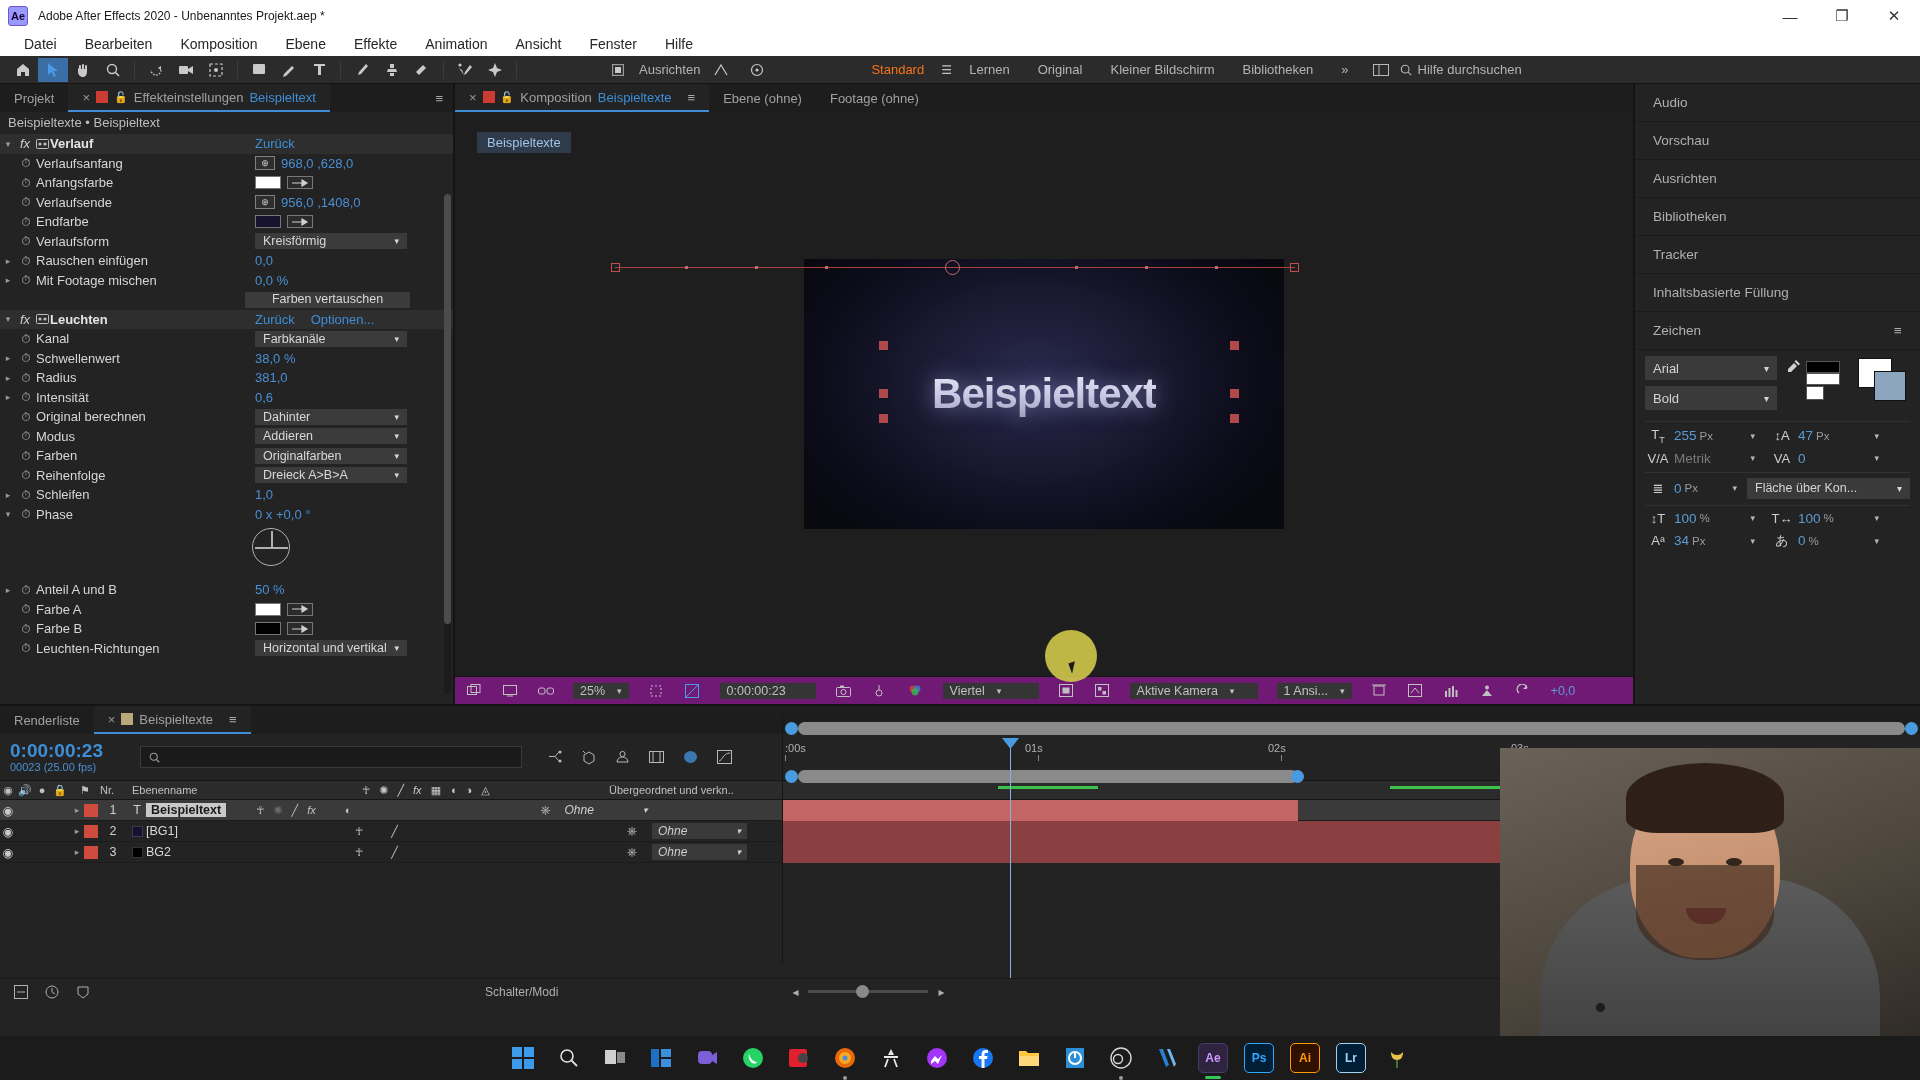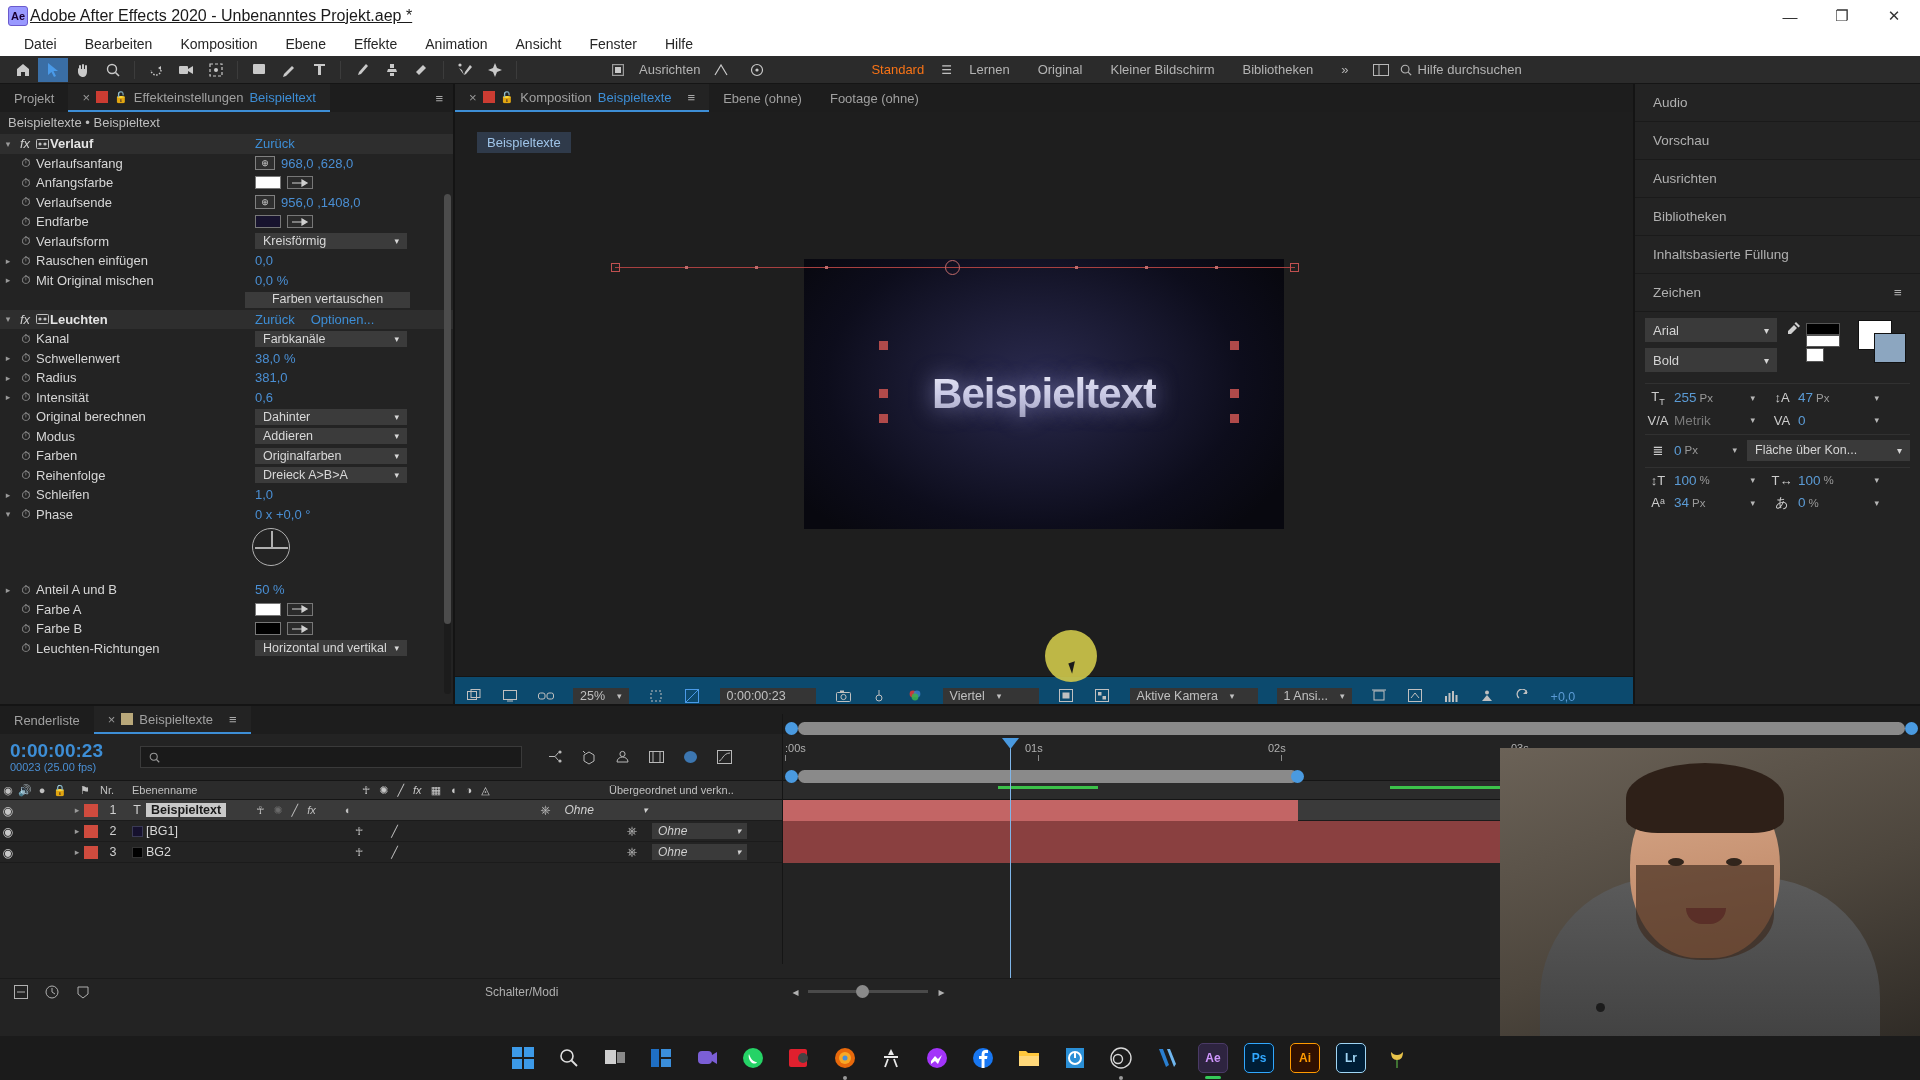--- a/index.html
+++ b/index.html
@@ -4,21 +4,21 @@
 <style>
   * { box-sizing: border-box; margin:0; padding:0; }
   html,body { width:1920px; height:1080px; overflow:hidden; background:#1e1e1e;
     font-family:"Liberation Sans", sans-serif; color:#c8c8c8; }
   .app { position:relative; width:1920px; height:1080px; background:#232323; }
 
   
   .titlebar { height:32px; background:#fff; display:flex; align-items:center; position:relative; }
   .ae-logo { width:20px;height:20px;margin-left:8px;background:#9999ff;border:1px solid #6a5acd;
      border-radius:3px;color:#1a0033;font-size:11px;font-weight:bold;display:flex;align-items:center;justify-content:center; }
-  .title-text { margin-left:2px; font-size:16px; color:#1a1a1a;text-decoration:underline; }
+  .title-text { margin-left:10px; font-size:12px; color:#1a1a1a; }
   .win-btns { position:absolute; right:0; top:0; height:32px; display:flex; }
   .win-btn { width:52px;height:32px;display:flex;align-items:center;justify-content:center;
      color:#333;font-size:15px;}
 
   
   .menubar { height:24px; background:#fff; display:flex; align-items:center; padding-left:10px; gap:0px; }
   .menu-item { font-size:14px; color:#262626; padding:2px 14px; }
 
   
   .toolbar { height:28px; background:#2b2b2b; border-bottom:1px solid #151515;
@@ -84,22 +84,22 @@
   .vtext { position:absolute; left:50%; top:50%; transform:translate(-50%,-50%);
       font-size:42px; font-weight:bold; letter-spacing:-1px;
       background:linear-gradient(180deg,#f2f2f8 0%,#cfcfe0 50%,#9d9db5 100%);
       -webkit-background-clip:text;background-clip:text;color:transparent;
       text-shadow:0 0 22px rgba(190,190,255,.55);}
   .selbox { position:absolute; left:0; top:0; width:100%; height:100%; pointer-events:none;}
   .handle { position:absolute; width:9px;height:9px; background:#b04a4a; }
   .pathline{position:absolute;height:1px;background:#a84040;}
   .pathdot{position:absolute;width:3px;height:3px;background:#c06a6a;}
   .pathend{position:absolute;width:9px;height:9px;border:1.5px solid #c05050;background:transparent;}
-  .compbar { height:28px; background:#0c4a6e; border-top:1px solid #151515;
-      display:flex; align-items:flex-end; padding:0 10px; gap:19px; font-size:12.5px; color:#c0c0c0;}
+  .compbar { height:28px; background:#701a75; border-top:1px solid #151515;
+      display:flex; align-items:center; padding:0 10px; gap:19px; font-size:12.5px; color:#c0c0c0;}
   .compbar .sel { background:#353535; padding:1px 7px; display:flex; align-items:center; gap:12px; }
   .ico { width:17px;height:17px; display:flex;align-items:center;justify-content:center; color:#c0c0c0; font-size:12px;}
   .cursor-blob{position:absolute;left:1045px;top:630px;width:52px;height:52px;border-radius:50%;
       background:#cfc84a;opacity:.9;}
   .cursor-arrow{position:absolute;left:1070px;top:662px;width:0;height:0;
       border-left:7px solid #1a1a1a;border-bottom:11px solid transparent;transform:rotate(-20deg);}
 
   
   .rightpanel { width:285px; background:#232323; display:flex; flex-direction:column;}
   .rpitem { height:38px; display:flex; align-items:center; padding:0 18px; font-size:13.5px;
@@ -437,21 +437,21 @@
             <span class="stopw">⏱</span>
           <span class="nm">Rauschen einfügen</span>
           <span class="fxval">
               <span class="num">0,0</span>
             </span>
         </div>
 
         <div class="fxrow">
           <span class="tw">▸</span>
             <span class="stopw">⏱</span>
-          <span class="nm">Mit Original mischen</span>
+          <span class="nm">Mit Footage mischen</span>
           <span class="fxval">
               <span class="num">0,0 %</span>
             </span>
         </div>
 
         <div class="fxrow">
           <span class="fxval" style="left:245px">
               <span class="btnwide">Farben vertauschen</span>
             </span>
         </div>
@@ -795,20 +795,21 @@
           </span>
         <span style="color:#5b9bd5">+0,0</span>
       </div>
     </div>
 
     <div class="rightpanel">
       <div class="rpitem">Audio</div>
       <div class="rpitem">Vorschau</div>
       <div class="rpitem">Ausrichten</div>
       <div class="rpitem">Bibliotheken</div>
+      <div class="rpitem">Tracker</div>
       <div class="rpitem">Inhaltsbasierte Füllung</div>
       <div class="rpitem hdr">
         <span>Zeichen</span>
         <span>≡</span>
       </div>
 
       <div class="charpanel">
         <div style="display:flex;gap:8px;">
           <div style="flex:1;">
             <div class="crow">

